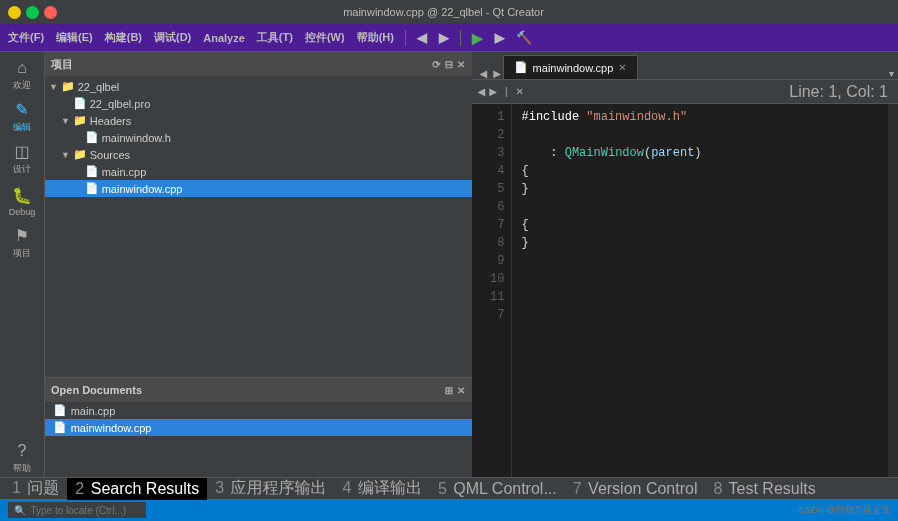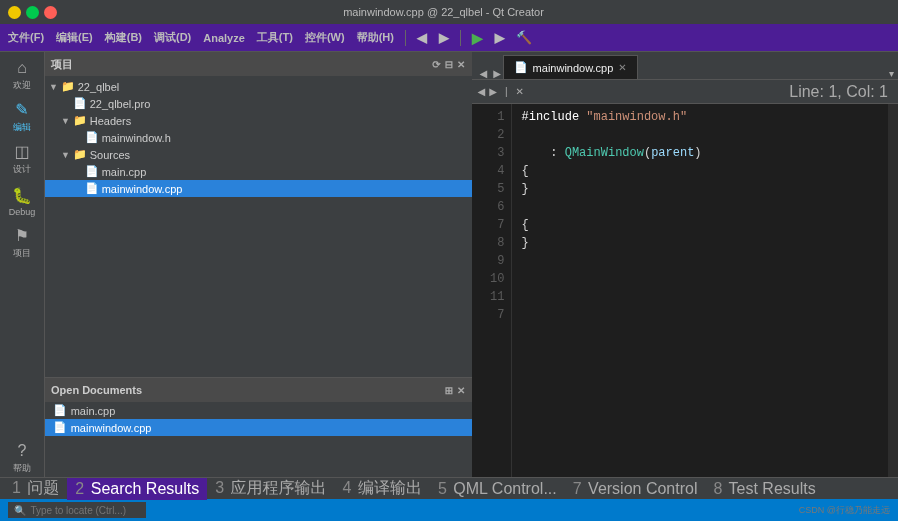--- a/index.html
+++ b/index.html
@@ -247,21 +247,21 @@
       color: #aaa;
       gap: 0;
     }
     .bottom-tab {
       padding: 2px 8px;
       cursor: pointer;
       color: #aaa;
       font-size: 16px;
       white-space: nowrap;
     }
-    .bottom-tab.active { background: #4c1d95; color: #fff; }
+    .bottom-tab.active { background: #000000; color: #fff; }
     .bottom-tab-num { color: #888; margin-right: 2px; }
 
     
     #statusbar {
       height: 22px;
       background: #007acc;
       display: flex;
       align-items: center;
       padding: 0 8px;
       font-size: 10px;

